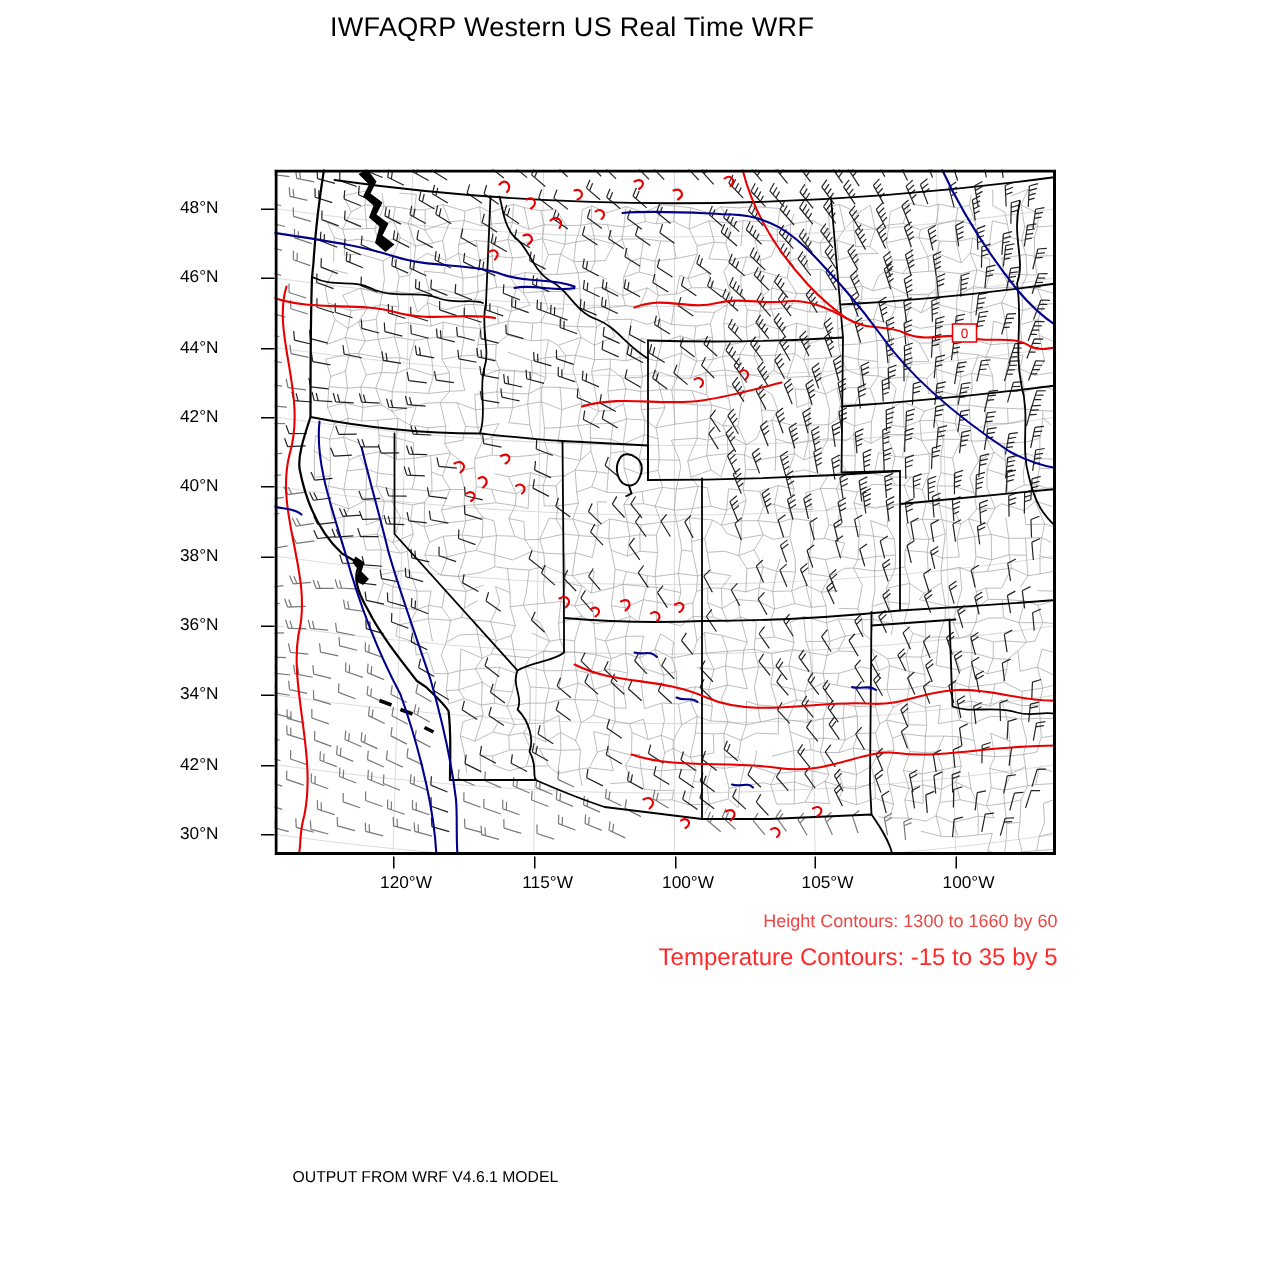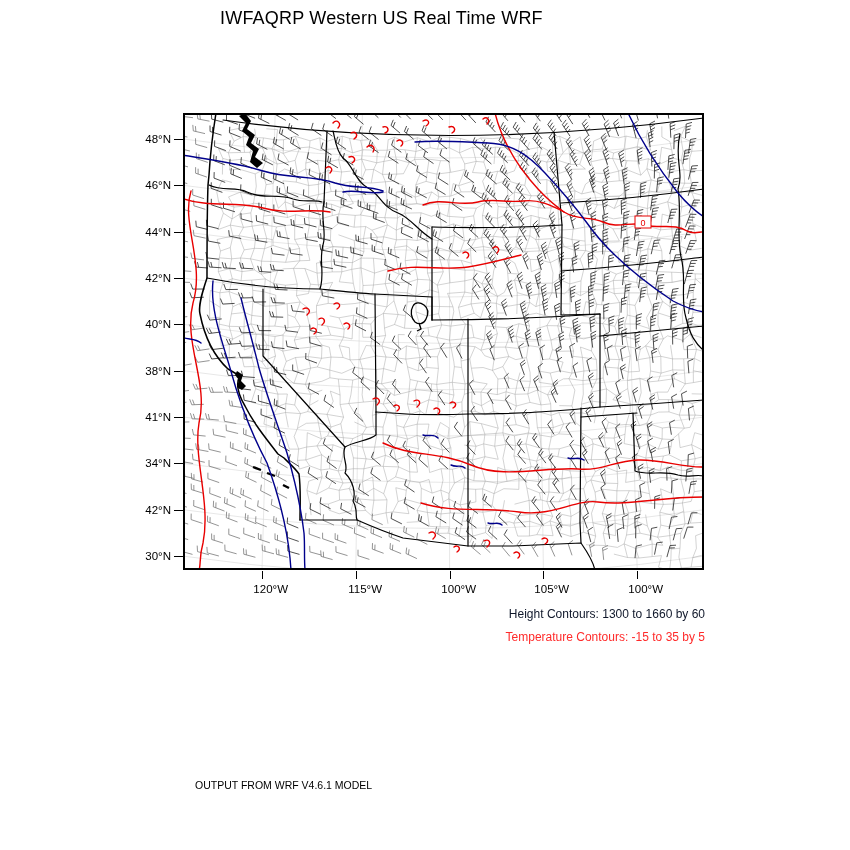--- a/index.html
+++ b/index.html
@@ -5,24 +5,24 @@
   html,body{margin:0;padding:0;background:#ffffff;}
   body{width:850px;height:850px;font-family:"Liberation Sans",sans-serif;color:#000;}
   .page{position:relative;width:850px;height:850px;background:#fff;overflow:hidden;}
   .abs{position:absolute;}
   #plot-title{left:188px;top:8px;font-size:18px;font-weight:normal;letter-spacing:.2px;white-space:nowrap;margin-left:32px;}
   #init-block{right:145px;top:9px;text-align:right;font-size:10.5px;font-weight:bold;line-height:14px;white-space:nowrap;}
   #legend-block{left:195px;top:63px;font-size:11px;line-height:15.5px;}
   #legend-block .lunit{margin-left:10px;}
   #map-wrap{left:183px;top:113px;width:521px;height:457px;}
   .tick{position:absolute;background:#000;}
-  .lat-label{position:absolute;left:131px;width:40px;text-align:right;font-size:11.5px;line-height:12px;}
+  .lat-label{position:absolute;left:120px;width:40px;font-size:11.5px;line-height:12px;}
   .lon-label{position:absolute;width:52px;text-align:right;font-size:11.5px;line-height:12px;top:583px;}
   #height-contour-note{right:145px;top:607px;font-size:12px;white-space:nowrap;}
-  #temp-contour-note{right:145px;top:630px;font-size:12px;white-space:nowrap;}
+  #temp-contour-note{right:145px;top:630px;font-size:16px;white-space:nowrap;}
   #footer-line1{left:195px;top:779px;font-size:10.5px;white-space:nowrap;}
   #footer-line2{left:195px;top:831px;font-size:10.5px;white-space:nowrap;}
   .state{fill:none;stroke:#000;stroke-width:1.2;stroke-linejoin:round;stroke-linecap:round;}
   .coast{fill:none;stroke:#000;stroke-width:1.5;stroke-linejoin:round;stroke-linecap:round;}
   .redc{fill:none;stroke-width:1.4;stroke-linecap:round;}
   .navyc{fill:none;stroke-width:1.4;stroke-linecap:round;}
 </style>
 </head>
 <body>
 
@@ -31,21 +31,21 @@
   <div class="abs" id="plot-title">IWFAQRP Western US Real Time WRF</div>
 
 
 
   <div class="lat-label" style="top:133px">48°N</div>
   <div class="lat-label" style="top:179px">46°N</div>
   <div class="lat-label" style="top:226px">44°N</div>
   <div class="lat-label" style="top:272px">42°N</div>
   <div class="lat-label" style="top:318px">40°N</div>
   <div class="lat-label" style="top:365px">38°N</div>
-  <div class="lat-label" style="top:411px">41°N</div>
+  <div class="lat-label" style="top:411px">36°N</div>
   <div class="lat-label" style="top:457px">34°N</div>
   <div class="lat-label" style="top:504px">42°N</div>
   <div class="lat-label" style="top:550px">30°N</div>
 
   <div class="lon-label" style="left:236px">120°W</div>
   <div class="lon-label" style="left:330px">115°W</div>
   <div class="lon-label" style="left:424px">100°W</div>
   <div class="lon-label" style="left:517px">105°W</div>
   <div class="lon-label" style="left:611px">100°W</div>
 
@@ -123,21 +123,21 @@
 
         <g>
           <rect x="452" y="103" width="16" height="12" fill="#ffffff" stroke="#e80000" stroke-width="1"></rect>
           <text x="460" y="112.5" text-anchor="middle" font-size="9" fill="#e80000" font-family="Liberation Sans, sans-serif">0</text>
         </g>
       </g>
       <rect x="1" y="1" width="519" height="455" fill="none" stroke="#000" stroke-width="2"></rect>
     </svg>
   </div>
 
-  <div class="abs" id="height-contour-note" style="color: #0f172a;">Height Contours: 1300 to 1660 by 60</div>
+  <div class="abs" id="height-contour-note" style="color: #ef4444;">Height Contours: 1300 to 1660 by 60</div>
   <div class="abs" id="temp-contour-note" style="color: rgb(255, 42, 42);">Temperature Contours: -15 to 35 by 5</div>
 
   <div class="abs" id="footer-line1">OUTPUT FROM WRF V4.6.1 MODEL</div>
 
 <div class="tick" style="left: 174px; top: 139px; width: 9px; height: 1.3px;"></div>
     <div class="tick" style="left: 174px; top: 185px; width: 9px; height: 1.3px;"></div>
     <div class="tick" style="left: 174px; top: 232px; width: 9px; height: 1.3px;"></div>
     <div class="tick" style="left: 174px; top: 278px; width: 9px; height: 1.3px;"></div>
     <div class="tick" style="left: 174px; top: 324px; width: 9px; height: 1.3px;"></div>
     <div class="tick" style="left: 174px; top: 371px; width: 9px; height: 1.3px;"></div>

